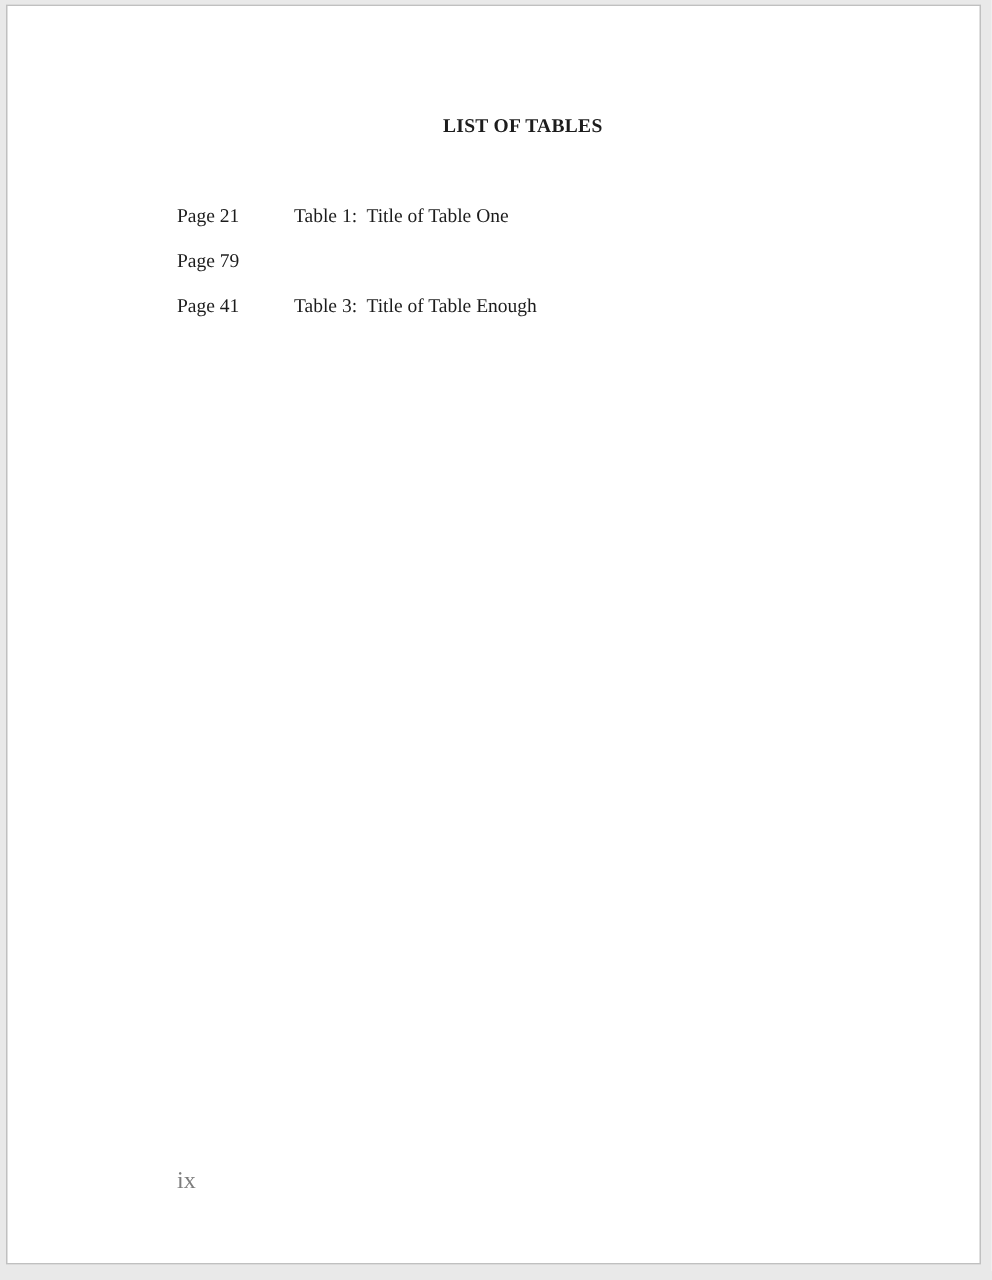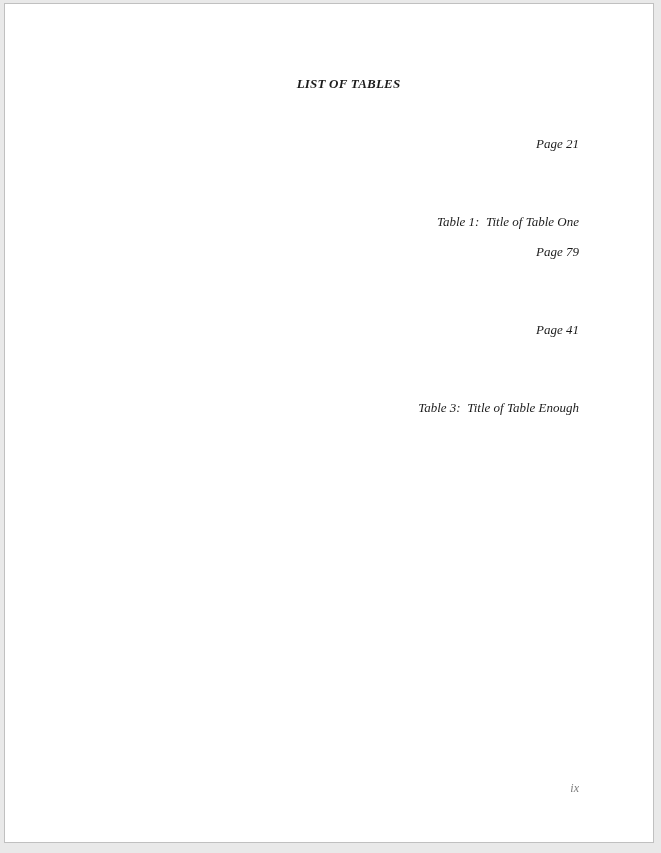--- a/index.html
+++ b/index.html
@@ -19,55 +19,53 @@
   .canvas {
     position: relative;
     width: 661px; height: 853px;
   }
   .page {
     position: absolute;
     left: 4px; top: 3px;
     width: 648px; height: 838px;
     background: var(--page-background);
     border: 1px solid var(--page-border);
-    font-style: italic;
   }
   .content {
     padding: 65px 74px 0 113px;
     color: var(--text);
     font-size: 13px;
     line-height: 30px;
   }
   .doc-title {
     text-align: center;
     font-weight: bold;
     font-size: 13px;
     line-height: 30px;
     letter-spacing: 0.2px;
   }
   .spacer-line { height: 30px; }
   .entry-row {
     display: flex;
-    align-items: flex-end;
-    flex-direction: column;
+    align-items: center;
   }
   .entry-page-label {
     flex: 0 0 78px;
     white-space: pre-wrap;
   }
   .entry-title {
     flex: 1 1 auto;
     white-space: pre-wrap;
   }
   .page-footer {
     position: absolute;
-    left: 113px; right: 74px;
+    left: 113px; right: 87px;
     top: 769px;
-    text-align: right;
-    font-size: 12px;
+    text-align: left;
+    font-size: 16px;
     line-height: 30px;
     color: var(--footer-text);
   }
 </style>
 </head>
 <body>
 
 <div class="canvas">
   <div class="page">
     <div class="content">

